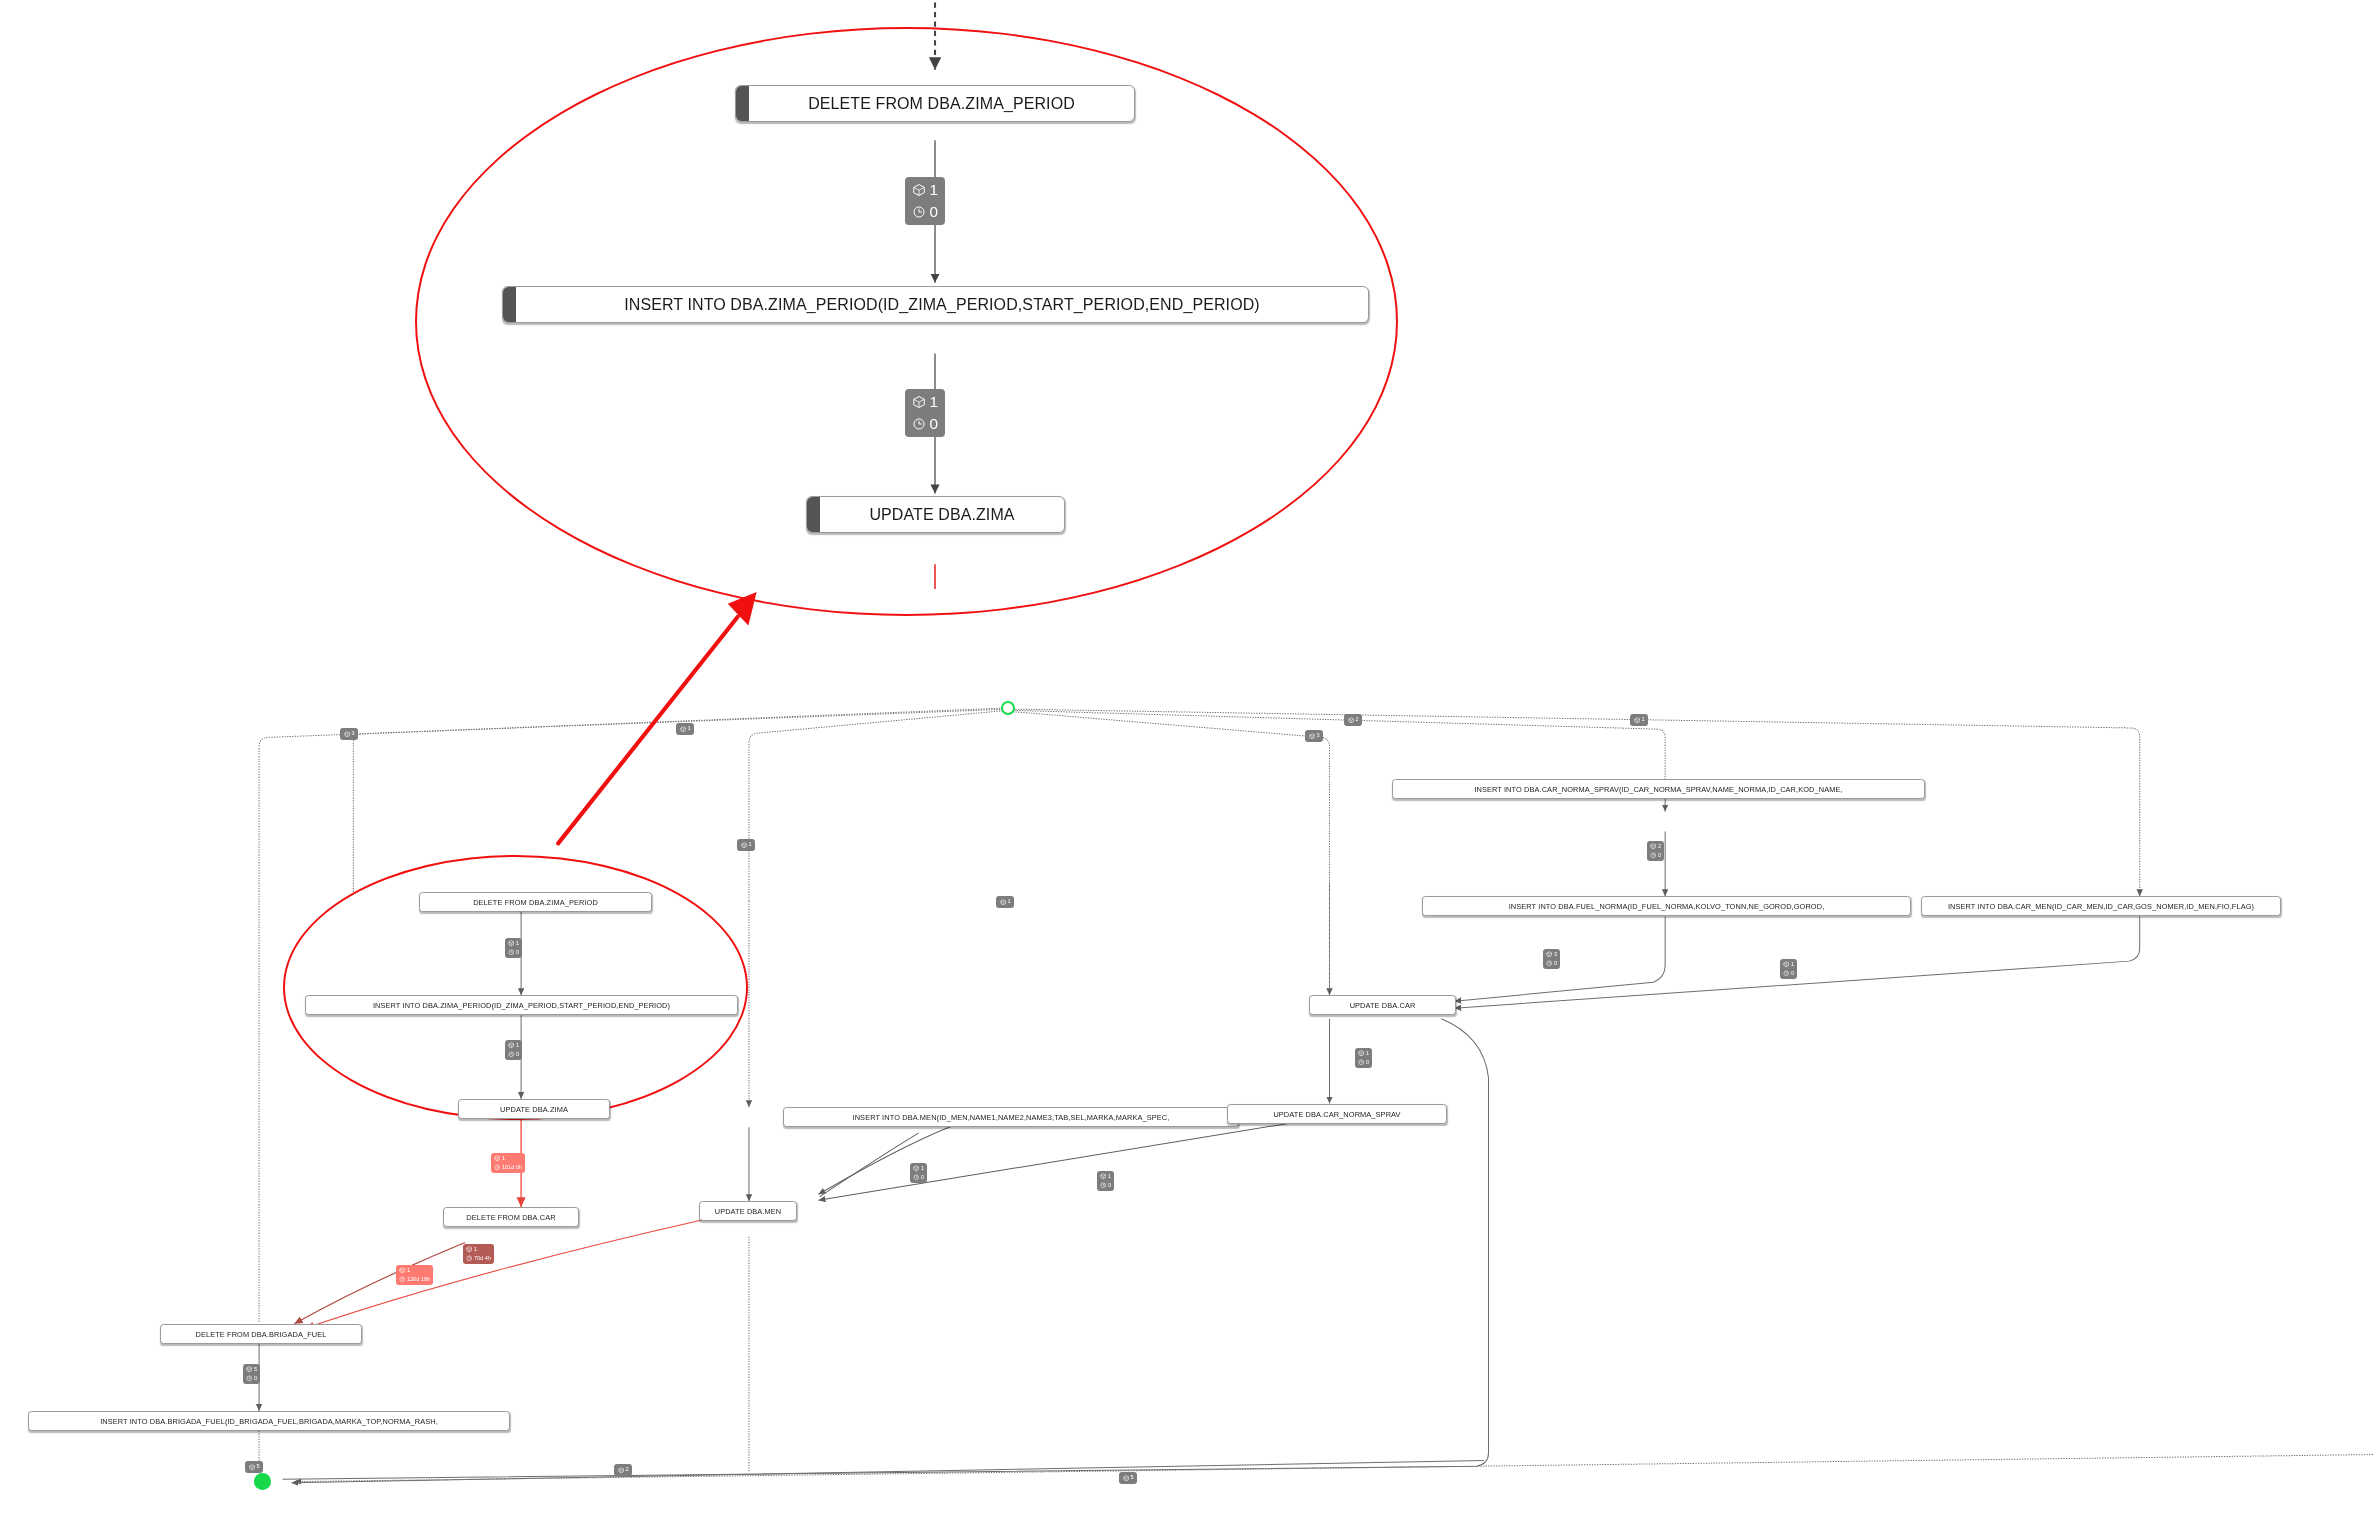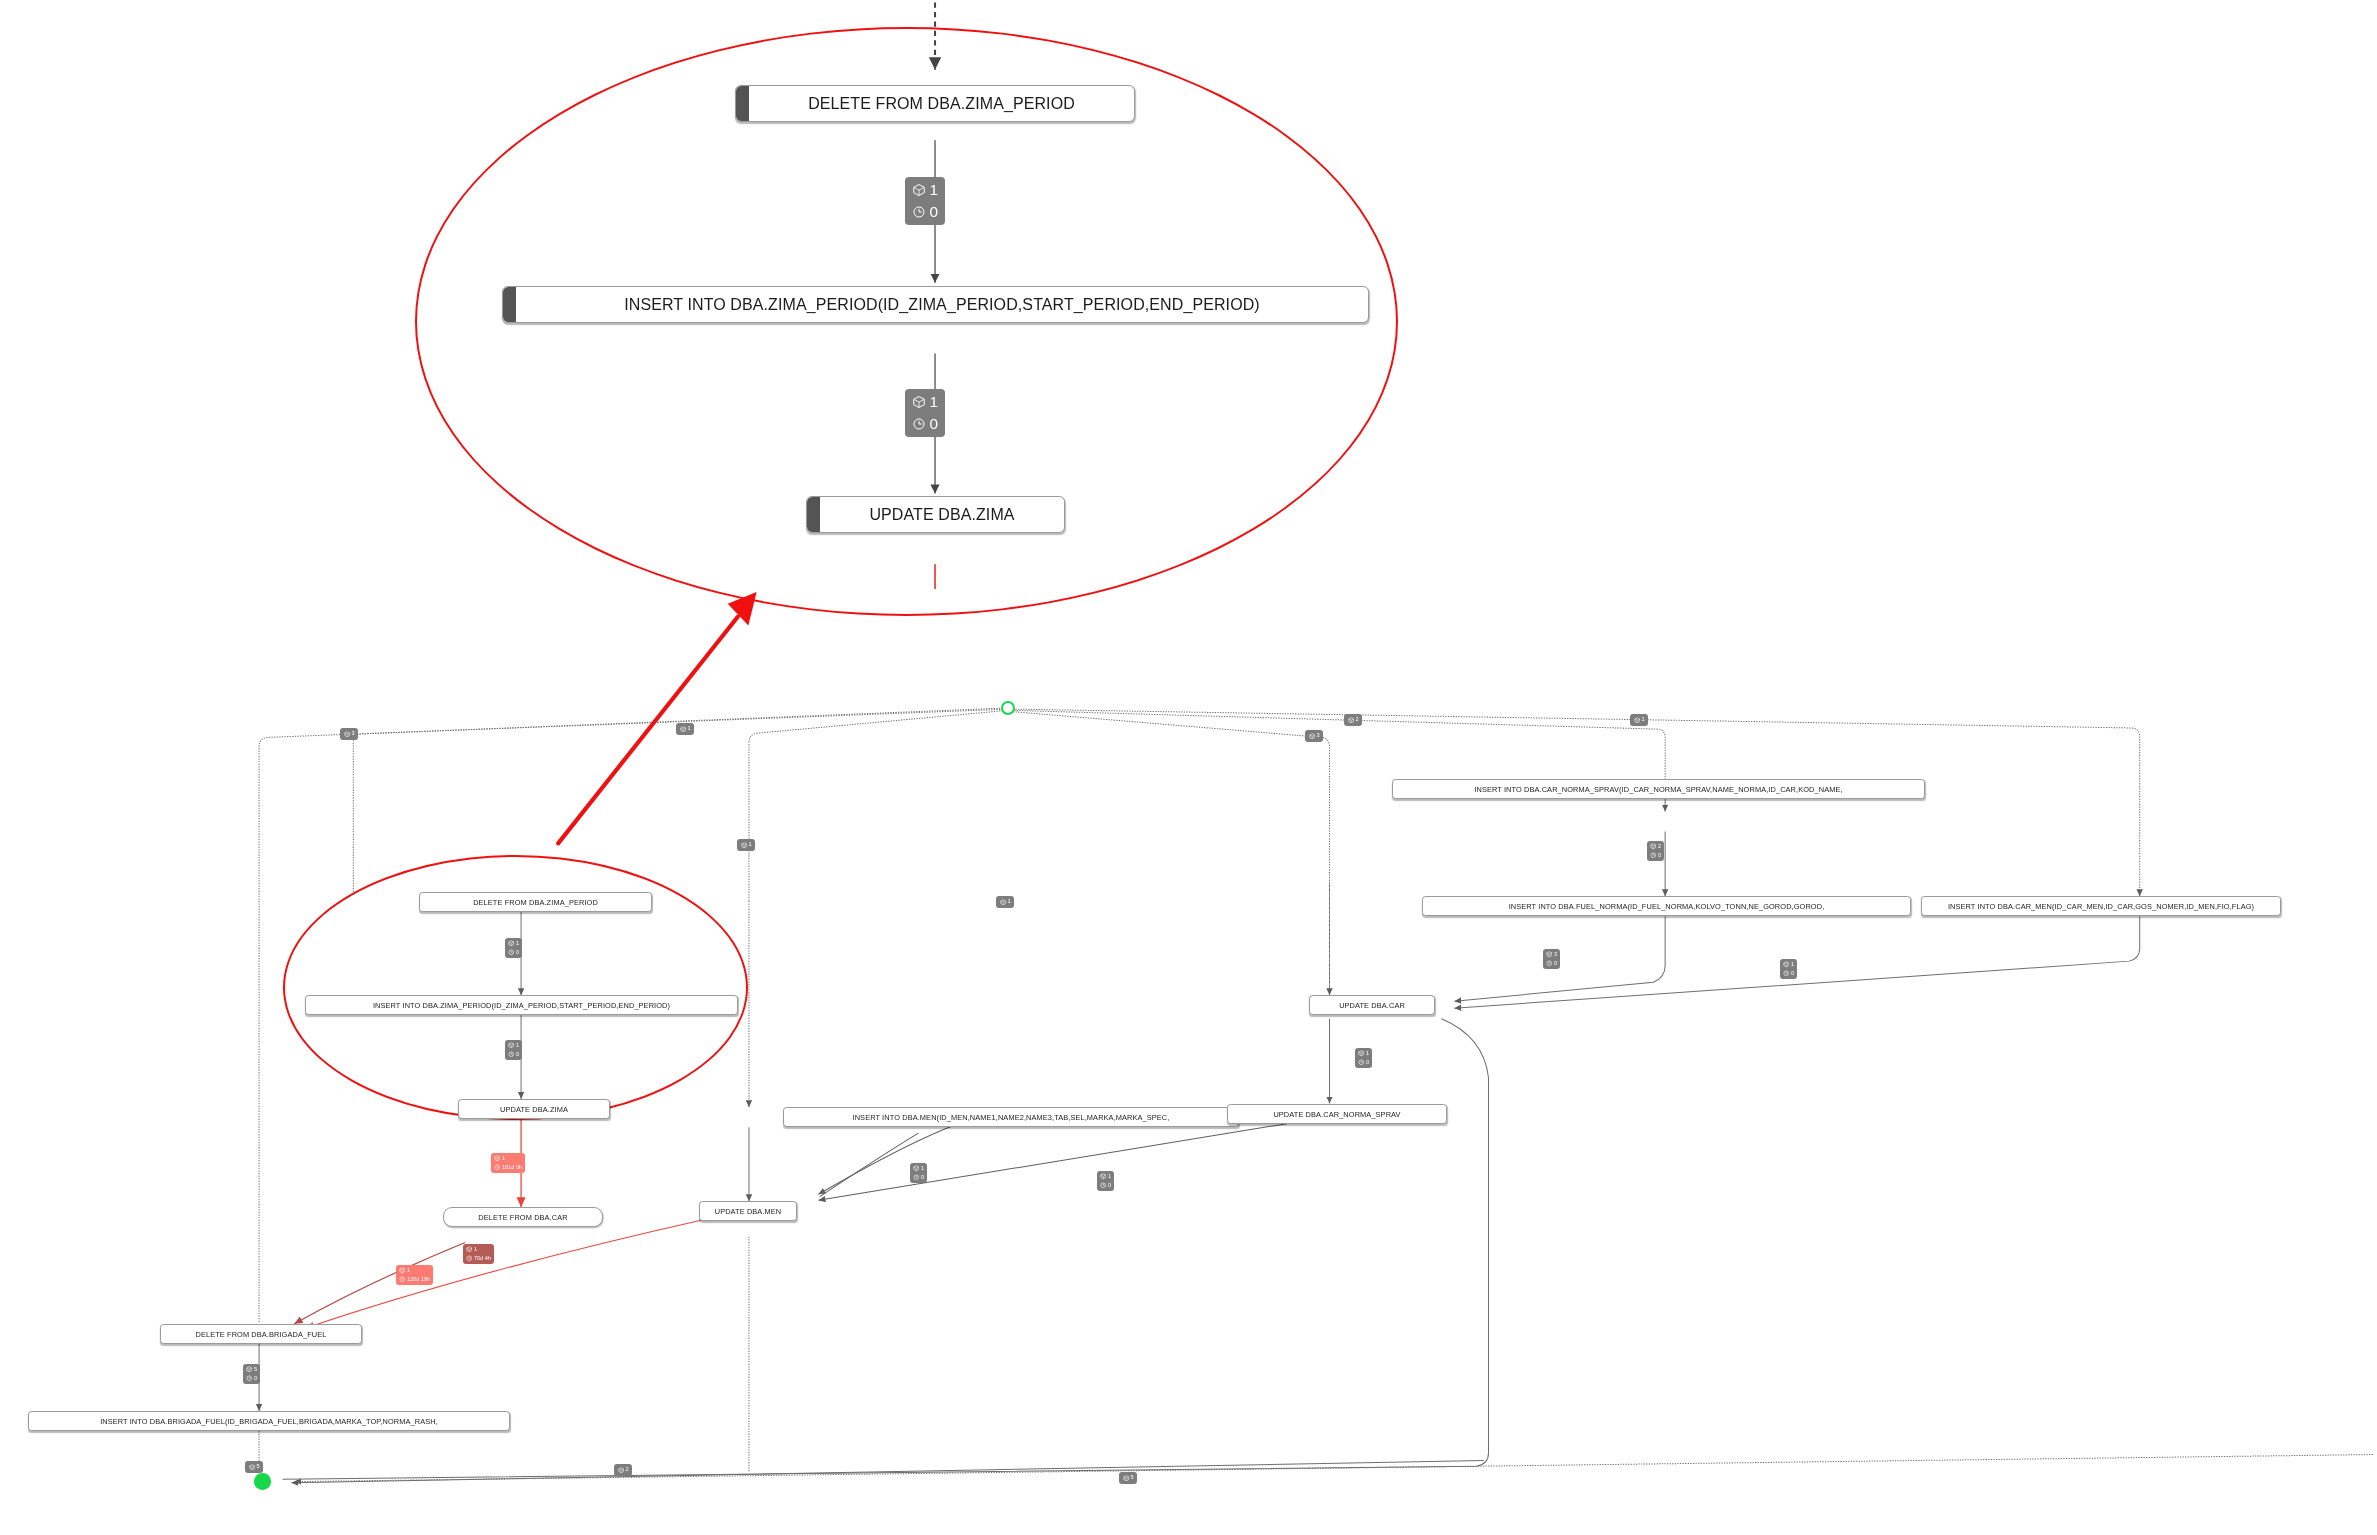--- a/index.html
+++ b/index.html
@@ -231,41 +231,41 @@
   <div class="node sm" style="left:783px;top:1107px;width:456px;">
     <div class="bar"></div>
     <div class="lbl">INSERT INTO DBA.MEN(ID_MEN,NAME1,NAME2,NAME3,TAB,SEL,MARKA,MARKA_SPEC,</div>
   </div>
 
   <div class="node sm" style="left:699px;top:1201px;width:98px;">
     <div class="bar"></div>
     <div class="lbl">UPDATE DBA.MEN</div>
   </div>
 
-  <div class="node sm" style="left:443px;top:1207px;width:160px;border-radius:9px;">
+  <div class="node sm" style="left:443px;top:1207px;width:136px;">
     <div class="bar"></div>
     <div class="lbl">DELETE FROM DBA.CAR</div>
   </div>
 
   <div class="node sm" style="left:1392px;top:779px;width:533px;">
     <div class="bar"></div>
     <div class="lbl">INSERT INTO DBA.CAR_NORMA_SPRAV(ID_CAR_NORMA_SPRAV,NAME_NORMA,ID_CAR,KOD_NAME,</div>
   </div>
 
   <div class="node sm" style="left:1422px;top:896px;width:489px;">
     <div class="bar"></div>
     <div class="lbl">INSERT INTO DBA.FUEL_NORMA(ID_FUEL_NORMA,KOLVO_TONN,NE_GOROD,GOROD,</div>
   </div>
 
   <div class="node sm nobar" style="left:1921px;top:896px;width:360px;">
 
     <div class="lbl">INSERT INTO DBA.CAR_MEN(ID_CAR_MEN,ID_CAR,GOS_NOMER,ID_MEN,FIO,FLAG)</div>
   </div>
 
-  <div class="node sm" style="left:1309px;top:995px;width:126px;">
+  <div class="node sm" style="left:1309px;top:995px;width:147px;">
     <div class="bar"></div>
     <div class="lbl">UPDATE DBA.CAR</div>
   </div>
 
   <div class="node sm nobar" style="left:1227px;top:1104px;width:220px;">
 
     <div class="lbl">UPDATE DBA.CAR_NORMA_SPRAV</div>
   </div>
 
   <div class="node sm" style="left:160px;top:1324px;width:202px;">

